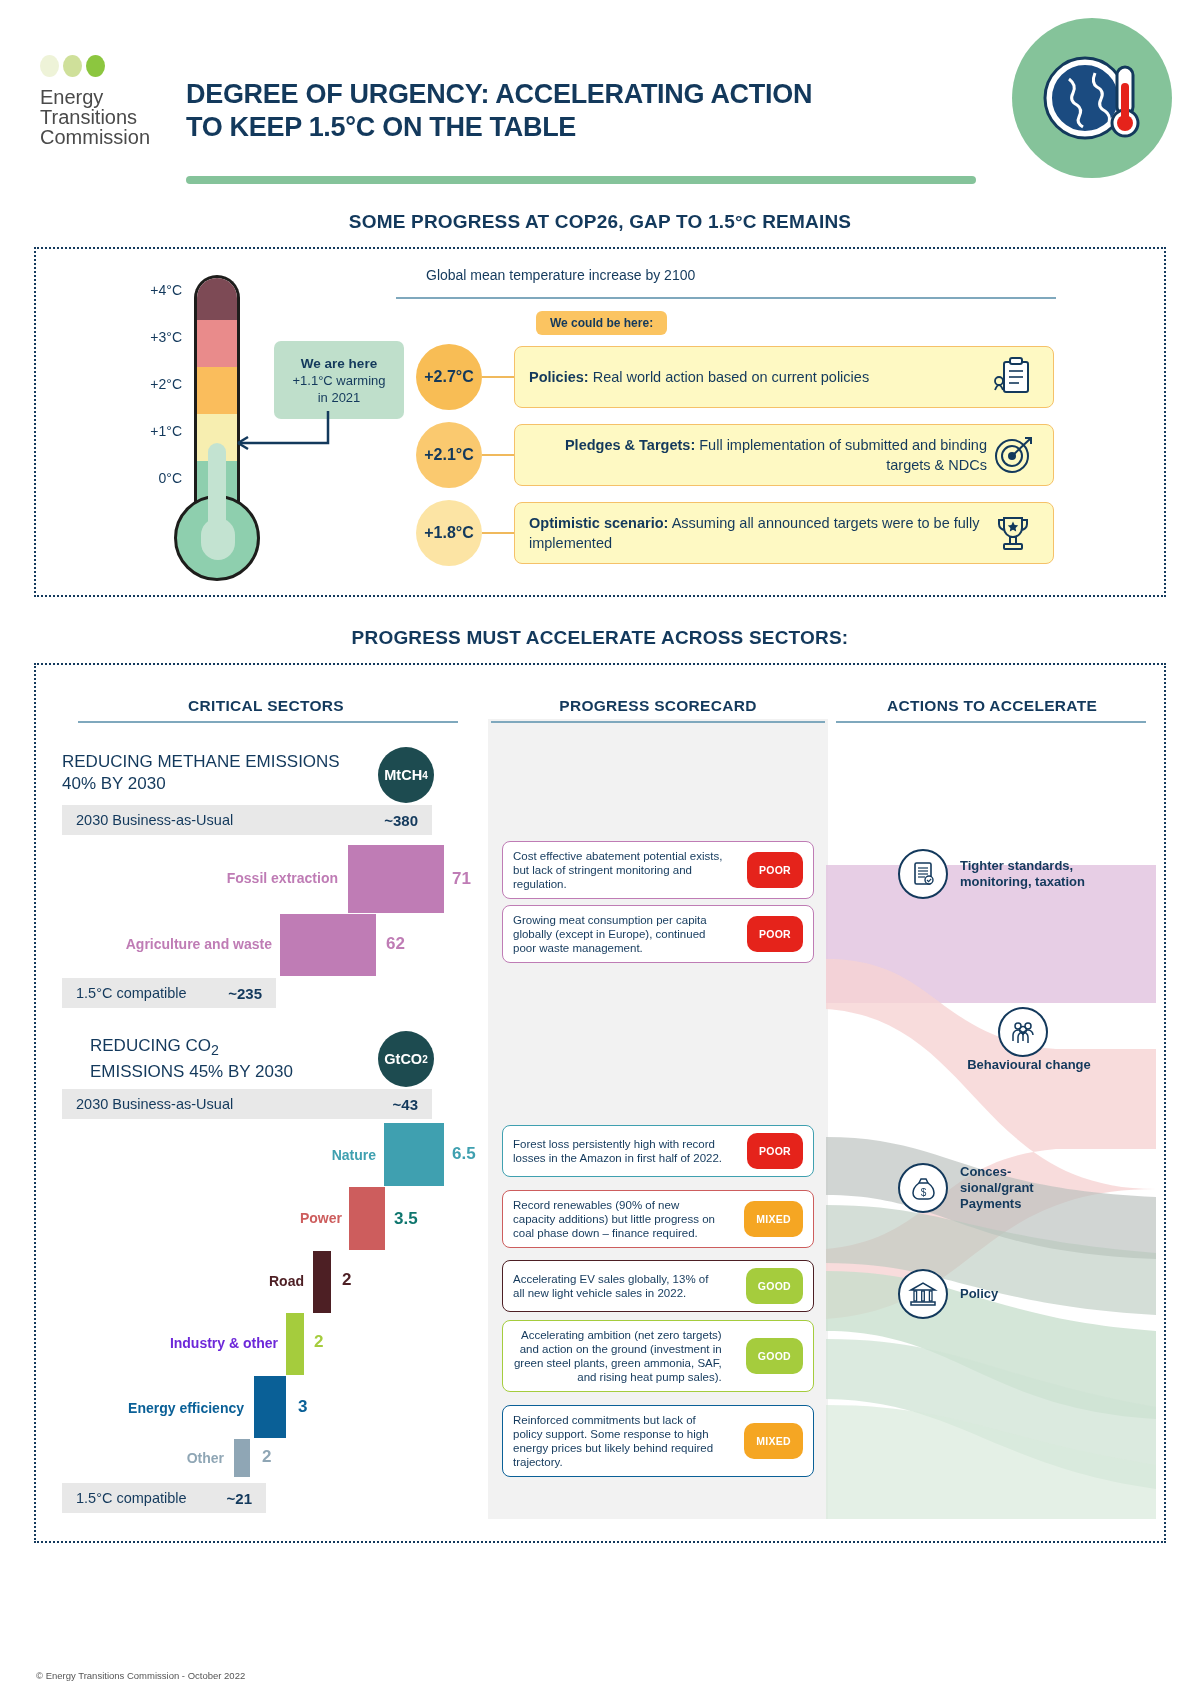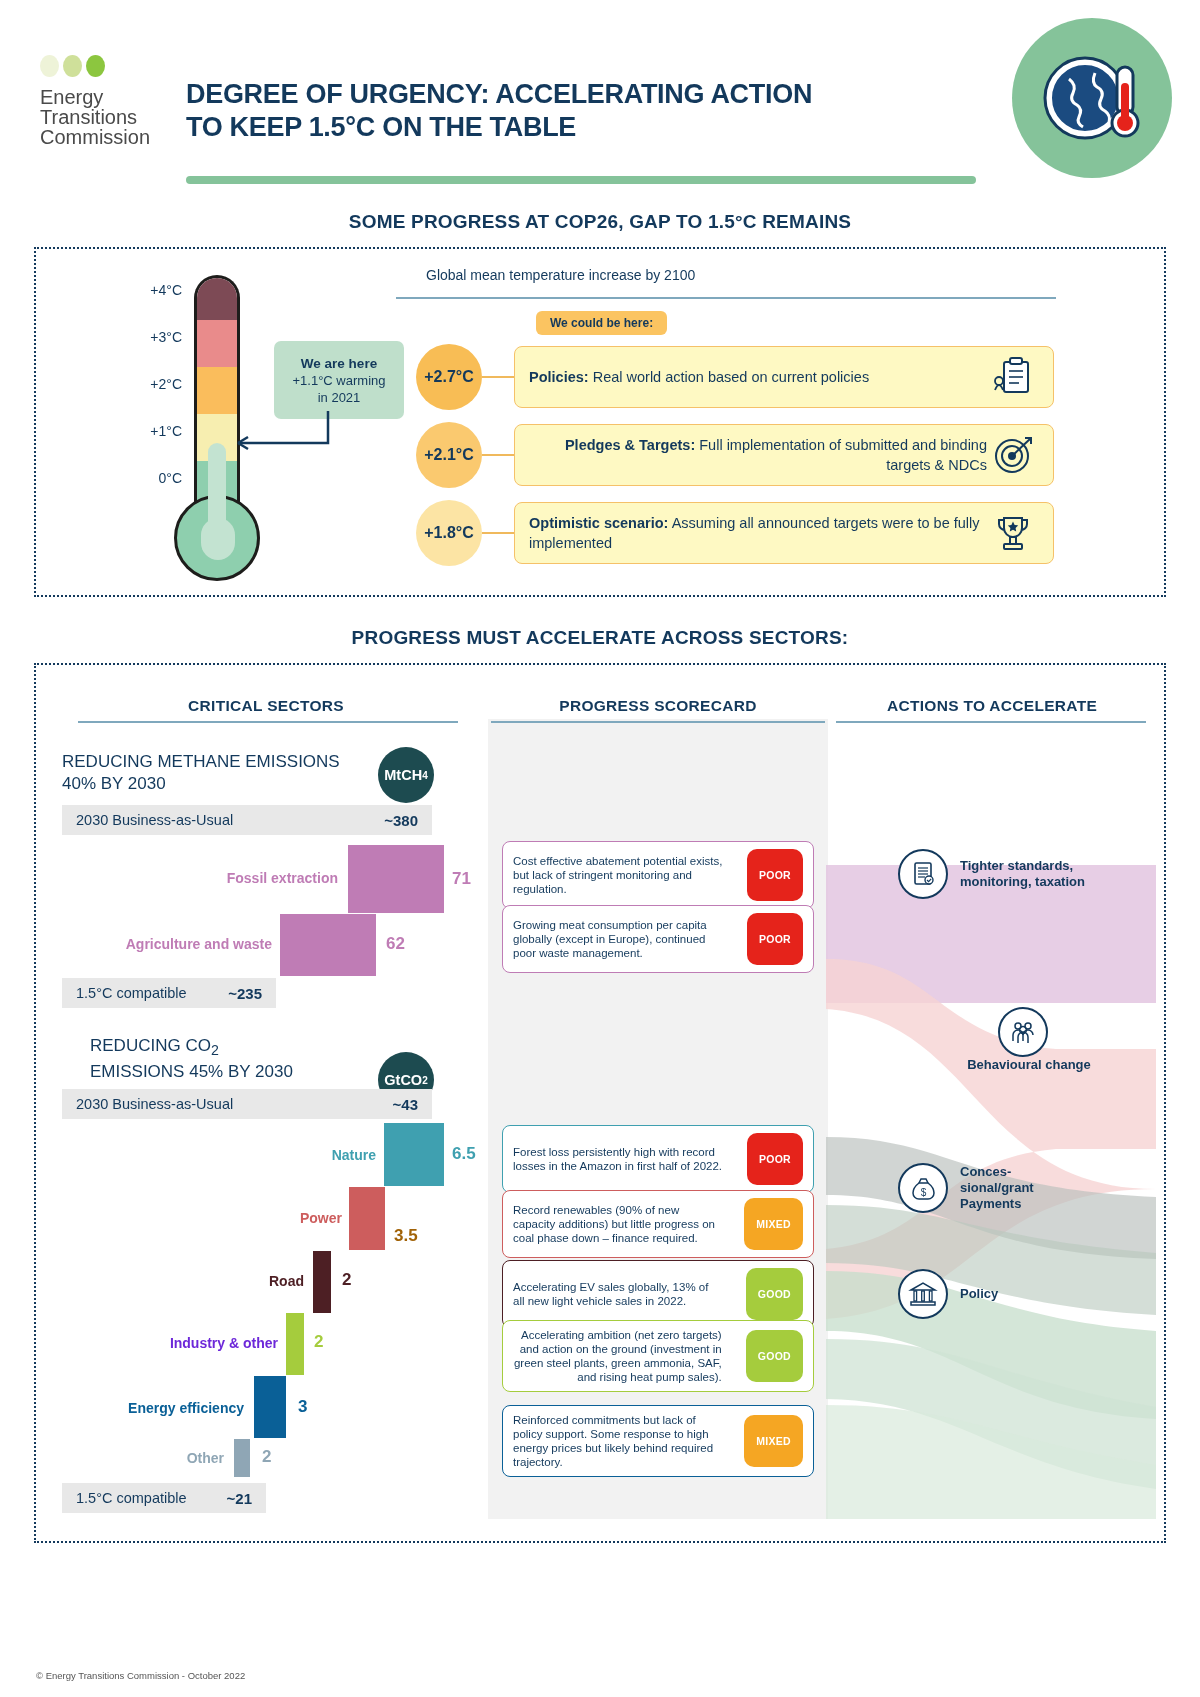--- a/index.html
+++ b/index.html
@@ -140,21 +140,21 @@
   .wf-value { position: absolute; font-size: 17px; font-weight: bold; }
 
   
   .score-card {
     position: absolute; border-radius: 8px; background: #fff;
     display: flex; align-items: center; padding: 7px 10px;
   }
   .score-text { flex: 1; font-size: 11.5px; line-height: 14px; color: #13395c; }
   .badge {
     flex: 0 0 auto; border-radius: 10px; color: #fff; font-size: 10.5px;
-    font-weight: bold; padding: 20px 12px; margin-left: 24px; letter-spacing: 0.3px;
+    font-weight: bold; padding: 12px 12px; margin-left: 24px; letter-spacing: 0.3px;
   }
 
   
   .action-item { position: absolute; display: flex; align-items: center; }
   .action-icon {
     width: 50px; height: 50px; border-radius: 50%; border: 2.5px solid #13395c;
     background: #fff; display: flex; align-items: center; justify-content: center;
     flex: 0 0 50px;
   }
   .action-label {
@@ -336,37 +336,37 @@
     <div class="wf-bar" style="left:244px; top:249px; width:96px; height:62px; background:#bf7cb5;"></div>
     <div class="wf-label" style="left:60px; top:271px; width:176px; color:#bf7cb5;">Agriculture and waste</div>
     <div class="wf-value" style="left:350px; top:269px; color:#bf7cb5;">62</div>
 
     <div class="grey-row" style="left:26px; top:313px; width:214px;">
       <span class="lbl">1.5°C compatible</span>
       <span class="val">~235</span>
     </div>
 
     <div class="sector-title" style="left:26px; top:370px; width:300px;margin-left:28px;">REDUCING CO<sub>2</sub><br>EMISSIONS 45% BY 2030</div>
-    <div class="unit-circle" style="left:342px; top:387px;text-align:right;">
+    <div class="unit-circle" style="left:342px; top:366px;text-align:right;">
       <span>GtCO</span>
         <sub style="font-size:10px">2</sub>
     </div>
 
     <div class="grey-row" style="left:26px; top:424px; width:370px;">
       <span class="lbl">2030 Business-as-Usual</span>
       <span class="val">~43</span>
     </div>
 
     <div class="wf-bar" style="left:348px; top:458px; width:60px; height:63px; background:#3fa0b0;"></div>
     <div class="wf-label" style="left:200px; top:482px; width:140px; color:#3fa0b0;">Nature</div>
     <div class="wf-value" style="left:416px; top:479px; color:#3fa0b0;">6.5</div>
 
     <div class="wf-bar" style="left:313px; top:522px; width:36px; height:63px; background:#cd5d5d;"></div>
     <div class="wf-label" style="left:160px; top:545px; width:146px; color:#cd5d5d;">Power</div>
-    <div class="wf-value" style="left:358px; top:561px; color:#a16207;">3.5</div>
+    <div class="wf-value" style="left:358px; top:544px; color:#0f766e;">3.5</div>
 
     <div class="wf-bar" style="left:277px; top:586px; width:18px; height:62px; background:#4d1f24;"></div>
     <div class="wf-label" style="left:130px; top:608px; width:138px; color:#4d1f24;text-align:right;">Road</div>
     <div class="wf-value" style="left:306px; top:605px; color:#4d1f24;">2</div>
 
     <div class="wf-bar" style="left:250px; top:648px; width:18px; height:62px; background:#a5cc3d;"></div>
     <div class="wf-label" style="left:80px; top:670px; width:162px; color:#6d28d9;">Industry &amp; other</div>
     <div class="wf-value" style="left:278px; top:667px; color:#a5cc3d;">2</div>
 
     <div class="wf-bar" style="left:218px; top:711px; width:32px; height:62px; background:#0a6097;"></div>

